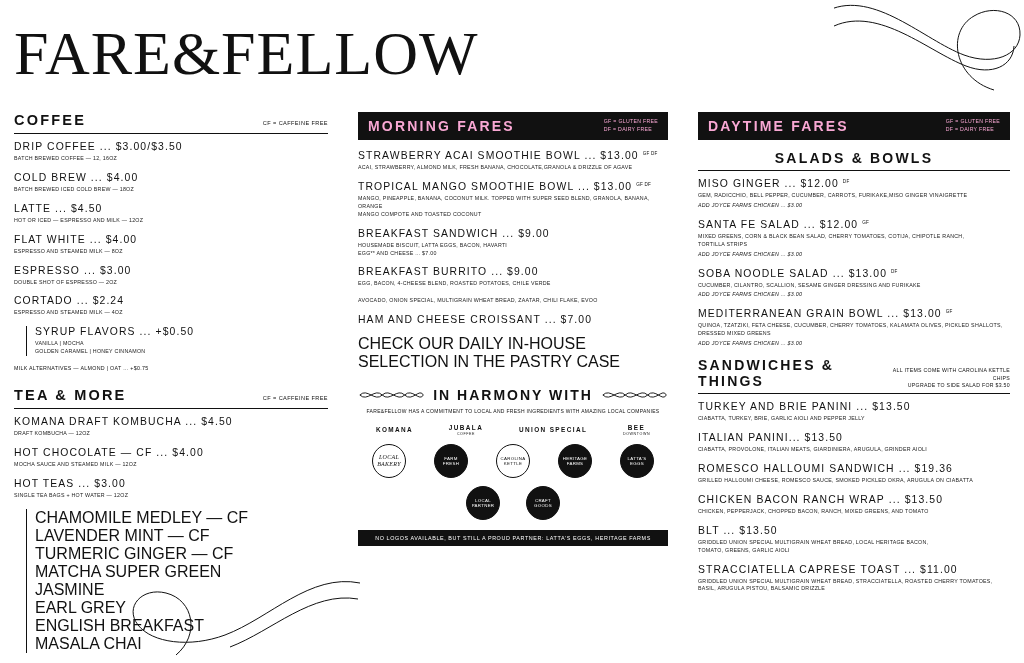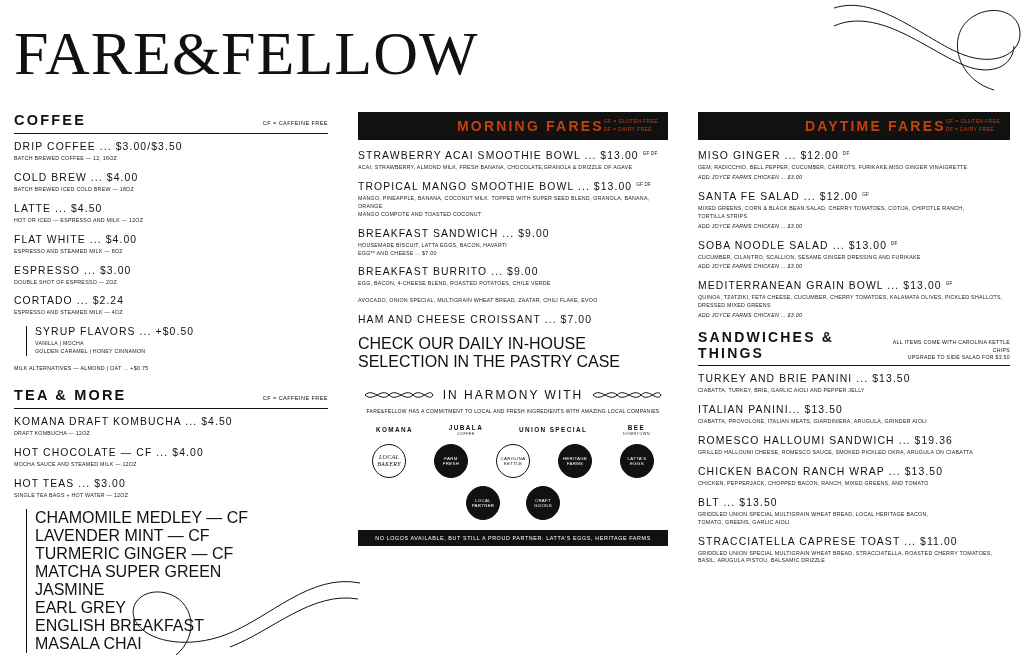--- a/index.html
+++ b/index.html
@@ -38,24 +38,24 @@
   
   .sec-head {
     font-family:"Liberation Sans", sans-serif;
     font-size:14.5px; letter-spacing:2.2px; font-weight:700;
     border-bottom:1.5px solid #111;
     padding-bottom:5px; margin-bottom:7px;
     display:flex; align-items:flex-end; justify-content:space-between;
   }
   .sec-head .note { font-size:5.6px; letter-spacing:.4px; font-weight:400; padding-bottom:2px;}
   .bar-head {
-    background:#111; color:#c2410c;
+    background:#111; color:#f9a8d4;
     font-size:14px; letter-spacing:2.2px; font-weight:700;
     padding:6px 10px 6px 10px;
-    display:flex; align-items:center; justify-content:flex-end;
+    display:flex; align-items:center; justify-content:space-between;
     margin-bottom:10px;
   }
   .bar-head .legend { font-size:5.2px; line-height:1.45; letter-spacing:.3px; font-weight:400; text-align:left;}
   .sub-head {
     font-size:14px; letter-spacing:2.2px; font-weight:700;
     border-bottom:1.5px solid #111; padding-bottom:4px; margin:10px 0 7px 0;
     text-align:center;
     display:flex; align-items:flex-end; justify-content:space-between;
   }
   .sub-head span.t { flex:1; text-align:center; }
@@ -85,21 +85,21 @@
     font-family:"Liberation Serif", serif;
     font-style:italic; font-size:15px; letter-spacing:1px;
     border-bottom:1px solid #111; padding-bottom:3px; margin:14px 0 5px 0;
   }
 
   
   .harmony-title {
     display:flex; align-items:center; justify-content:center; gap:8px;
     margin-top:16px;
   }
-  .harmony-title .txt { font-size:12px; letter-spacing:2px; font-weight:400; white-space:nowrap;}
+  .harmony-title .txt { font-size:14px; letter-spacing:2px; font-weight:700; white-space:nowrap;}
   .harmony-sub { font-size:5px; letter-spacing:.3px; text-align:center; margin-top:5px; text-transform:uppercase;}
 
   .logo-grid { margin-top:10px; }
   .logo-row { display:flex; justify-content:space-around; align-items:center; margin-bottom:8px; }
   .brand {
     font-size:6.4px; letter-spacing:1.4px; text-align:center; font-weight:700;
   }
   .brand .sm { font-size:3.6px; letter-spacing:.6px; font-weight:400; display:block; margin-top:1px;}
   .circle {
     width:34px; height:34px; border-radius:50%; border:1px solid #111;
@@ -320,20 +320,23 @@
   </div>
 
   <div class="col col-right">
 
     <div class="bar-head">
       <span>DAYTIME FARES</span>
       <span class="legend" style="white-space:pre-line">GF = GLUTEN FREE
 DF = DAIRY FREE</span>
     </div>
 
+    <div class="sub-head">
+      <span class="t">SALADS &amp; BOWLS</span>
+    </div>
 
     <div class="item">
       <div class="name">
         <span>MISO GINGER ... $12.00</span>
         <span class="sup">DF</span>
       </div>
       <div class="desc" style="white-space:pre-line">GEM, RADICCHIO, BELL PEPPER, CUCUMBER, CARROTS, FURIKAKE,MISO GINGER VINAIGRETTE</div>
       <div class="desc" style="font-style:italic">ADD JOYCE FARMS CHICKEN ... $3.00</div>
     </div>
     <div class="item">

